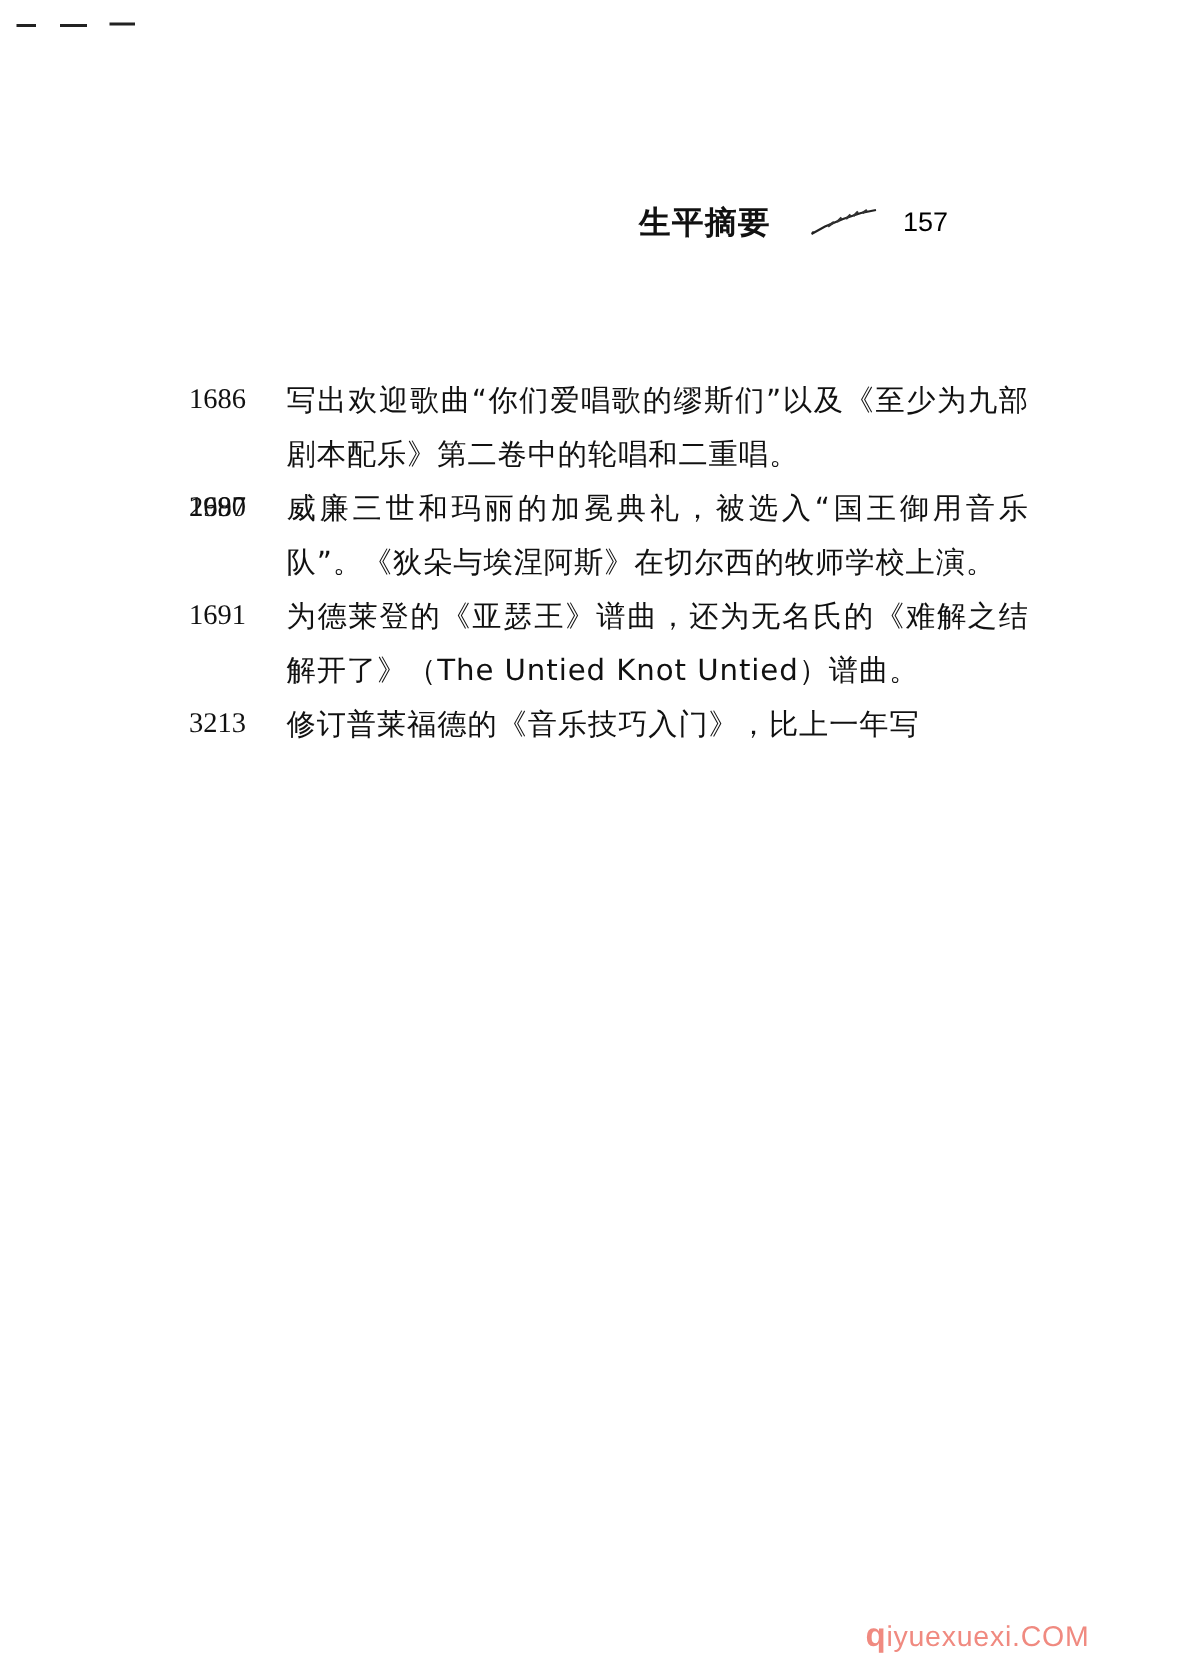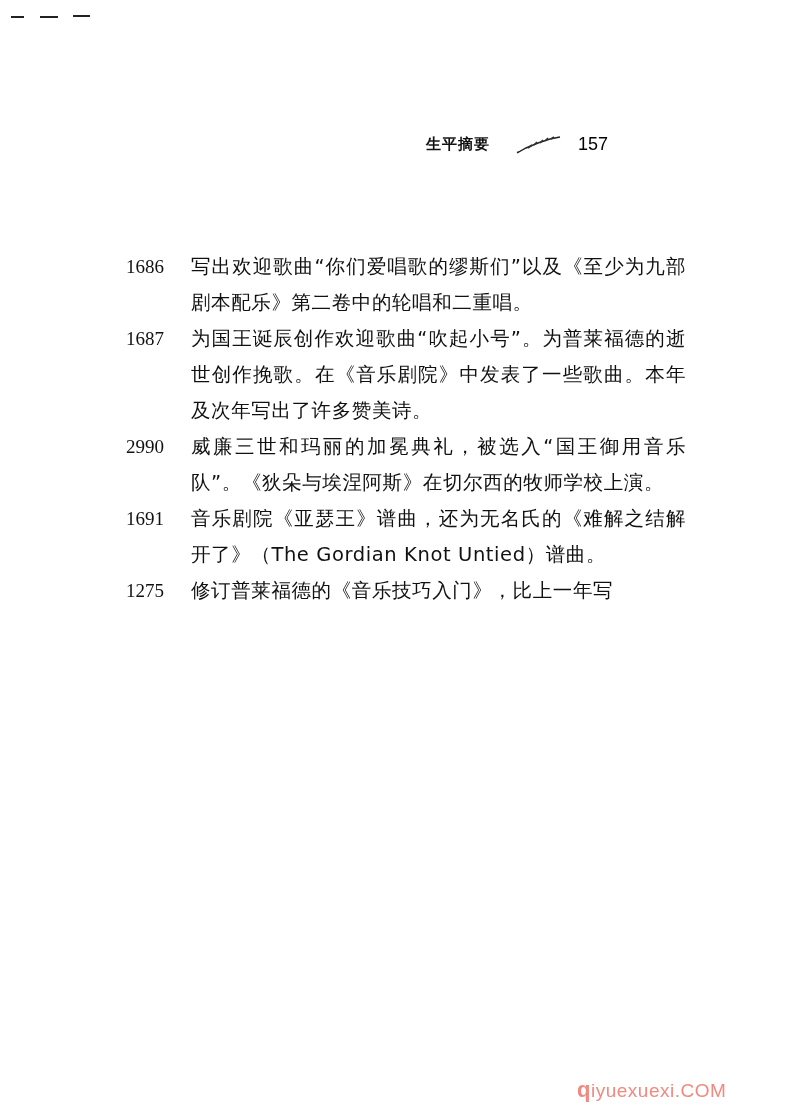--- a/index.html
+++ b/index.html
@@ -1,20 +1,20 @@
 <!DOCTYPE html>
 <html><head>
   <meta charset="utf-8">
   <style>
     html, body { margin: 0; padding: 0; background: #ffffff; }
     body { width: 794px; height: 1120px; position: relative; overflow: hidden;
            font-family: "DejaVu Serif", "Liberation Serif", serif; color: #111; }
     .dash { position: absolute; top: 16px; height: 2px; background: #222; }
     .header { position: absolute; top: 134px; left: 426px; display: flex; align-items: center; }
-    .header-title { font-family: Liberation Serif, serif; font-weight: bold; font-size: 15px; letter-spacing: 1px; color: #111; }
+    .header-title { font-family: Liberation Serif, serif; font-weight: bold; font-size: 21px; letter-spacing: 1px; color: #111; }
     .quill { margin-left: 26px; width: 46px; height: 18px; }
     .page-num { margin-left: 16px; font-family: "Liberation Sans", sans-serif; font-size: 18px; color: #000000; }
     .entries { position: absolute; top: 222px; left: 0; width: 794px; margin-top: 27px; }
     .entry { position: relative; margin-bottom: 0; }
     .year { position: absolute; left: 126px; font-family: "Liberation Serif", serif; font-size: 19px; line-height: 36px; color: #111; }
     .text { margin-left: 191px; width: 495px; font-family: "DejaVu Sans", sans-serif; font-size: 19.5px; line-height: 36px; letter-spacing: 0.6px; color: #111; text-align: justify; }
     .watermark { position: absolute; left: 577px; top: 1077px; font-family: "Liberation Sans", sans-serif; font-size: 19px; color: #f08a80; letter-spacing: 0.5px; }
     .watermark b { font-size: 22px; }
   </style>
 </head>
@@ -34,31 +34,30 @@
   <span class="page-num">157</span>
 </div>
 
 <div class="entries">
   <div class="entry">
     <span class="year">1686</span>
     <div class="text">写出欢迎歌曲“你们爱唱歌的缪斯们”以及《至少为九部剧本配乐》第二卷中的轮唱和二重唱。</div>
   </div>
   <div class="entry">
     <span class="year">1687</span>
-    <div class="text">为国王诞辰创作欢迎歌曲“吹起小号”。为普莱福德的逝世创作挽歌。在《音乐剧院》中发表了一些歌曲。本年及次年写出了许多赞美诗。</div>
   </div>
   <div class="entry">
     <span class="year">2990</span>
     <div class="text">威廉三世和玛丽的加冕典礼，被选入“国王御用音乐队”。《狄朵与埃涅阿斯》在切尔西的牧师学校上演。</div>
   </div>
   <div class="entry">
     <span class="year">1691</span>
-    <div class="text">音乐剧院《亚瑟王》谱曲，还为无名氏的《难解之结解开了》（The Gordian Knot Untied）谱曲。</div>
+    <div class="text">为德莱登的《亚瑟王》谱曲，还为无名氏的《难解之结解开了》（The Untied Knot Untied）谱曲。</div>
   </div>
   <div class="entry">
-    <span class="year">1275</span>
+    <span class="year">3213</span>
     <div class="text">修订普莱福德的《音乐技巧入门》，比上一年写</div>
   </div>
 </div>
 
 <div class="watermark">
   <b>q</b><span>iyuexuexi.COM</span>
 </div>
 
 </body></html>

